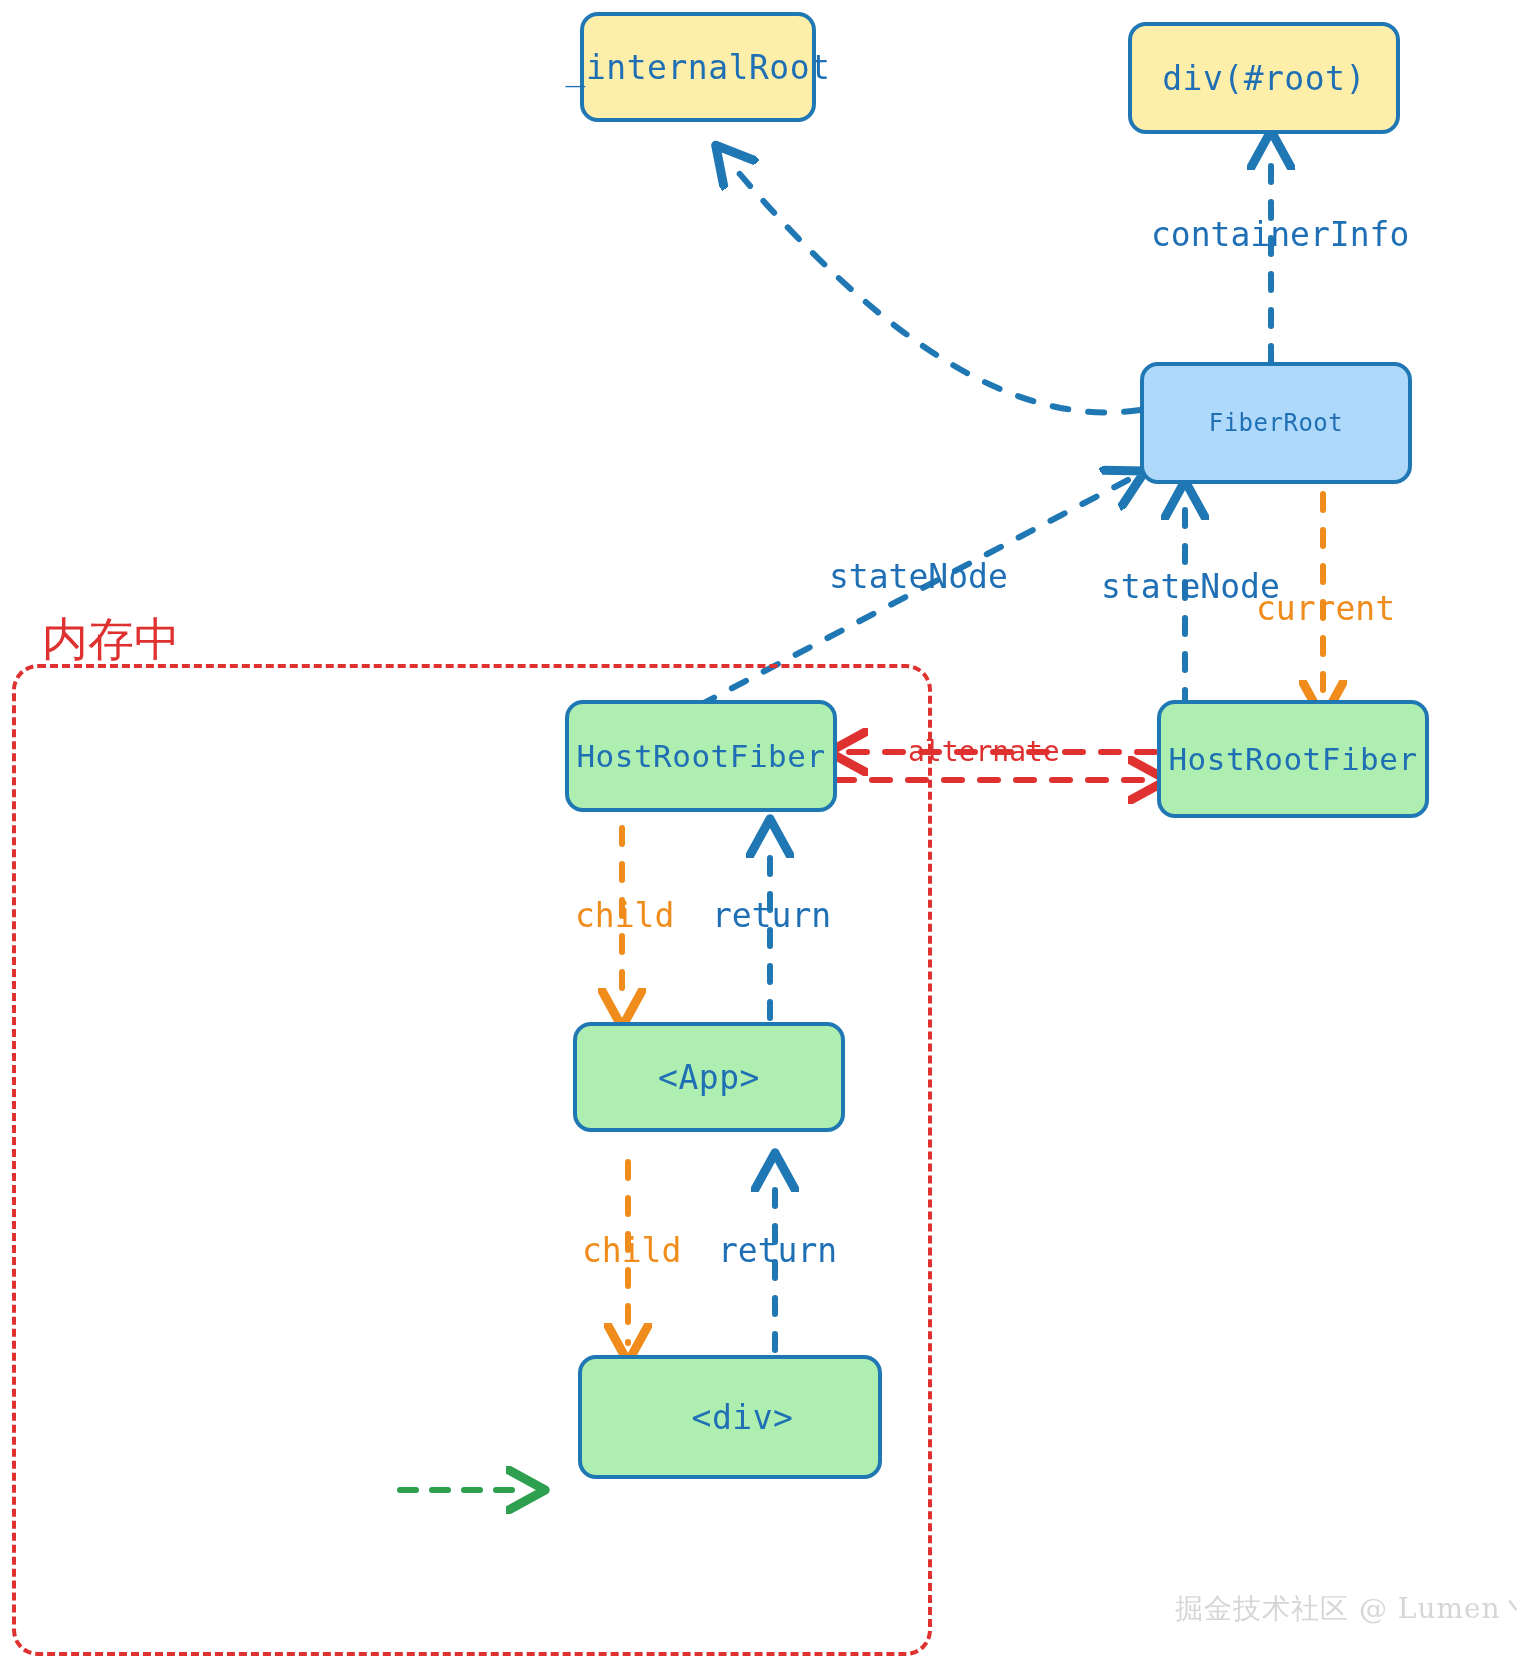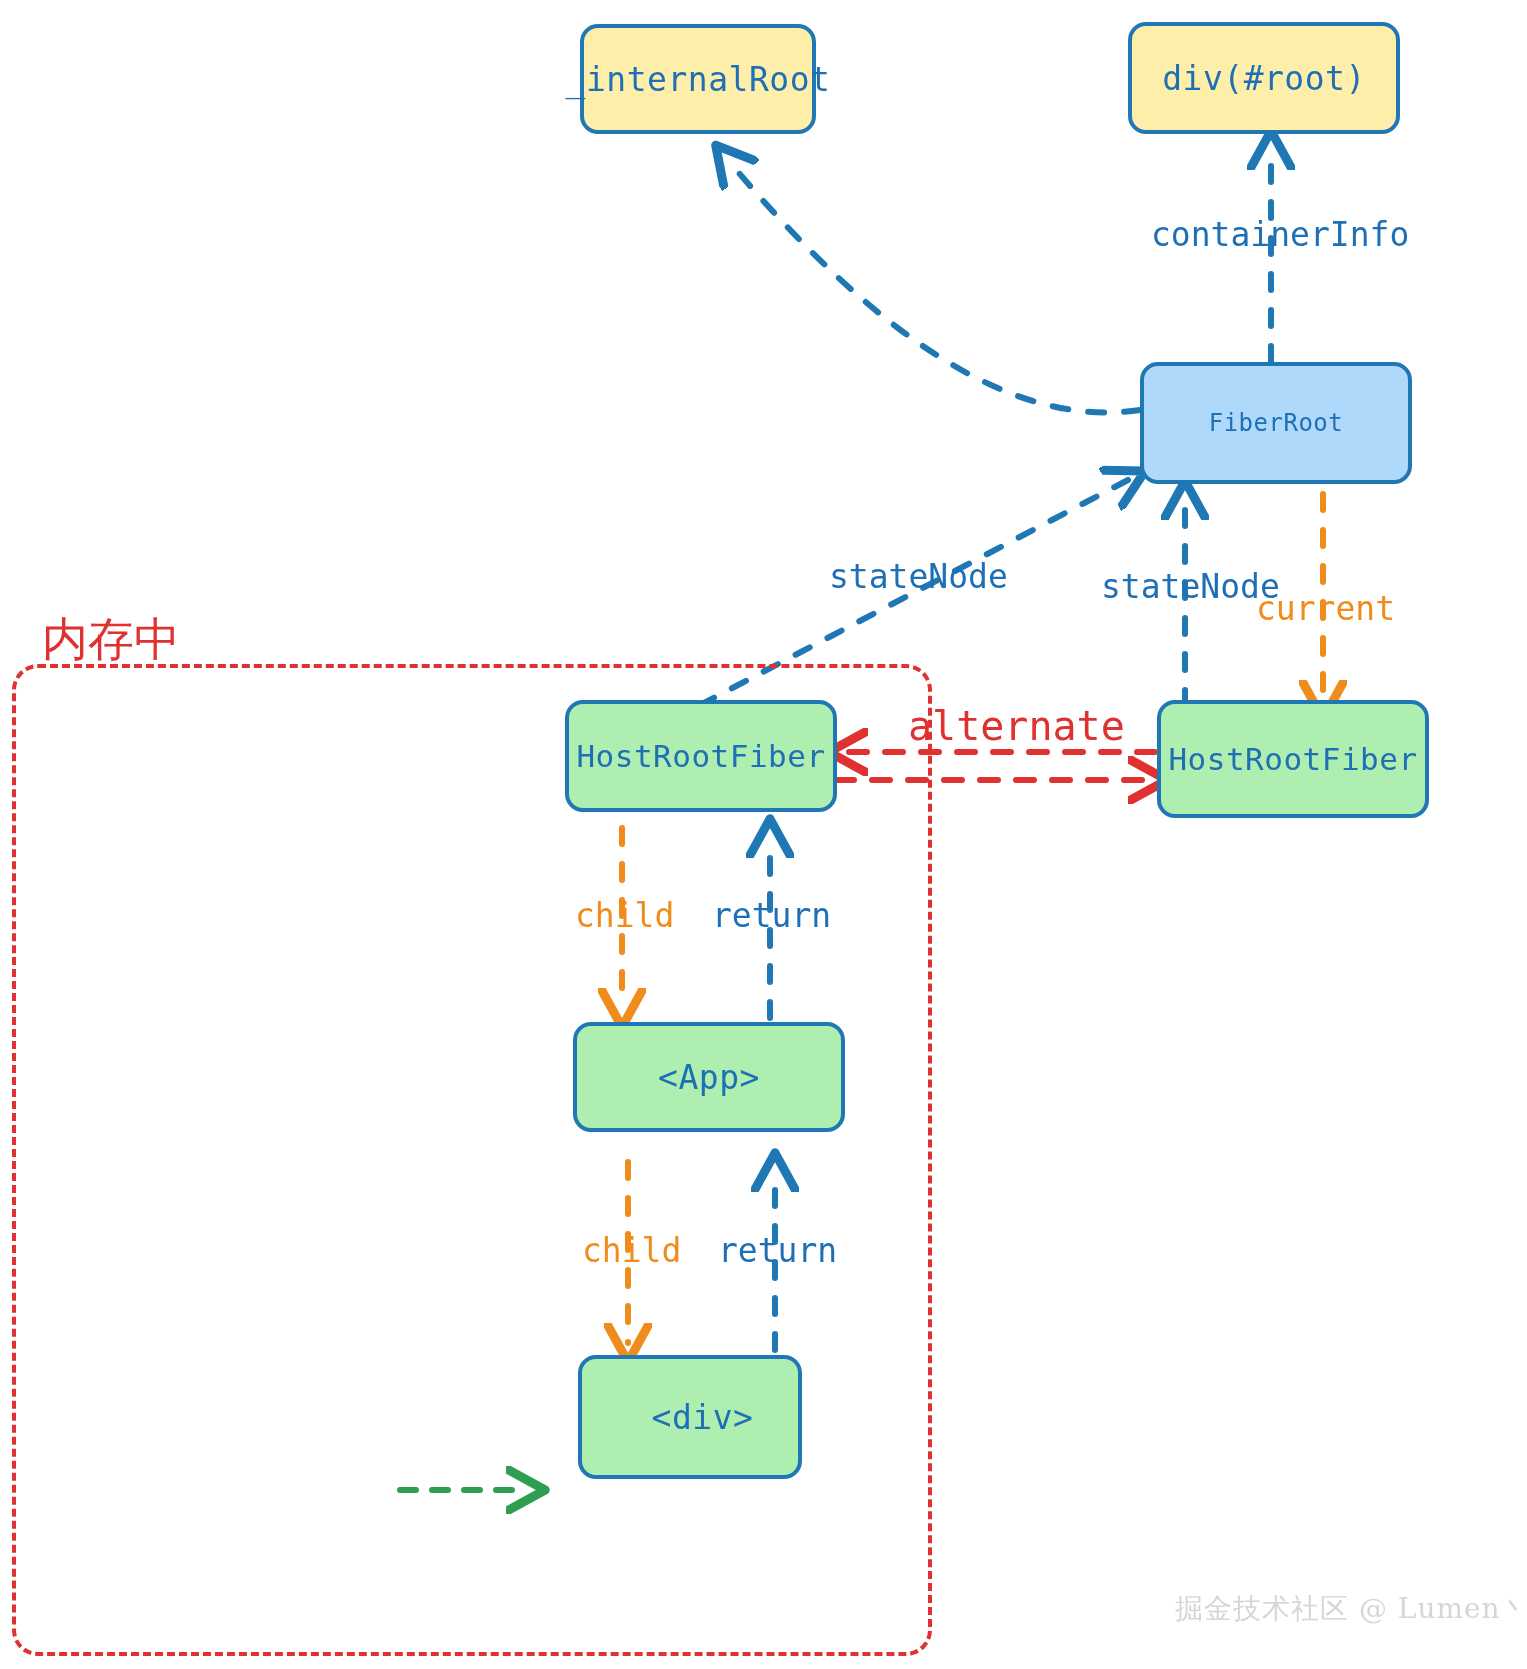--- a/index.html
+++ b/index.html
@@ -134,21 +134,21 @@
     </g>
 
     <g>
       <path d="M400,1490 L526,1490" fill="none" stroke="#2e9e4f" stroke-width="6" stroke-dasharray="16 16" stroke-linecap="round" marker-end="url(#ah-green)"></path>
     </g>
   </svg>
 
   <div class="memory-box" style="left:12px; top:664px; width:920px; height:992px;"></div>
   <div class="memory-title" style="left:42px; top:609px; font-size:46px;">内存中</div>
 
-  <div class="node yellow" style="left:580px; top:12px; width:236px; height:110px; font-size:33px;margin-top:12px;">
+  <div class="node yellow" style="left:580px; top:12px; width:236px; height:110px; font-size:33px;">
     <span>_internalRoot</span>
   </div>
 
   <div class="node yellow" style="left:1128px; top:22px; width:272px; height:112px; font-size:33px;">
     <span>div(#root)</span>
   </div>
 
   <div class="node blue" style="left:1140px; top:362px; width:272px; height:122px; font-size:24px;">
     <span>FiberRoot</span>
   </div>
@@ -158,33 +158,33 @@
   </div>
 
   <div class="node green" style="left:1157px; top:700px; width:272px; height:118px; font-size:31px;">
     <span>HostRootFiber</span>
   </div>
 
   <div class="node green" style="left:573px; top:1022px; width:272px; height:110px; font-size:33px;">
     <span>&lt;App&gt;</span>
   </div>
 
-  <div class="node green" style="left:578px; top:1355px; width:224px; height:124px; font-size:33px;padding-left:25px;">
+  <div class="node green" style="left:578px; top:1355px; width:304px; height:124px; font-size:33px;padding-left:25px;">
     <span>&lt;div&gt;</span>
   </div>
 
   <div class="edge-label lbl-blue" style="left:1151px; top:215px; font-size:33px;">containerInfo</div>
 
   <div class="edge-label lbl-blue" style="left:829px; top:557px; font-size:33px;">stateNode</div>
 
   <div class="edge-label lbl-blue" style="left:1101px; top:567px; font-size:33px;">stateNode</div>
 
   <div class="edge-label lbl-orange" style="left:1256px; top:589px; font-size:33px;">current</div>
 
-  <div class="edge-label lbl-red" style="left:908px; top:703px; font-size:40px;">alternate</div>
+  <div class="edge-label lbl-red" style="left:908px; top:735px; font-size:28px;">alternate</div>
 
   <div class="edge-label lbl-orange" style="left:575px; top:896px; font-size:33px;">child</div>
 
   <div class="edge-label lbl-blue" style="left:712px; top:896px; font-size:33px;">return</div>
 
   <div class="edge-label lbl-orange" style="left:582px; top:1231px; font-size:33px;">child</div>
 
   <div class="edge-label lbl-blue" style="left:718px; top:1231px; font-size:33px;">return</div>
 
 

